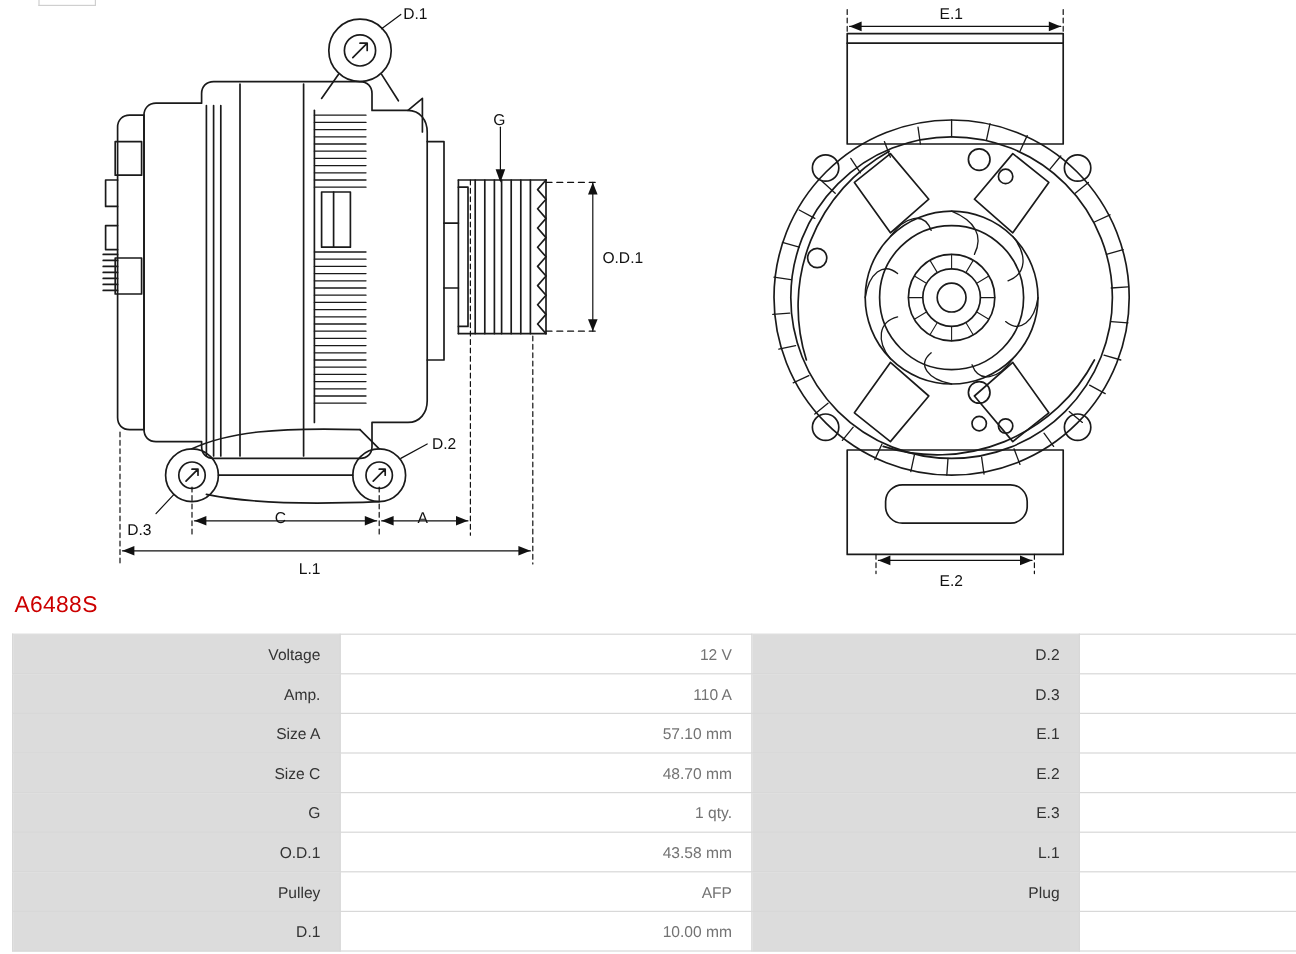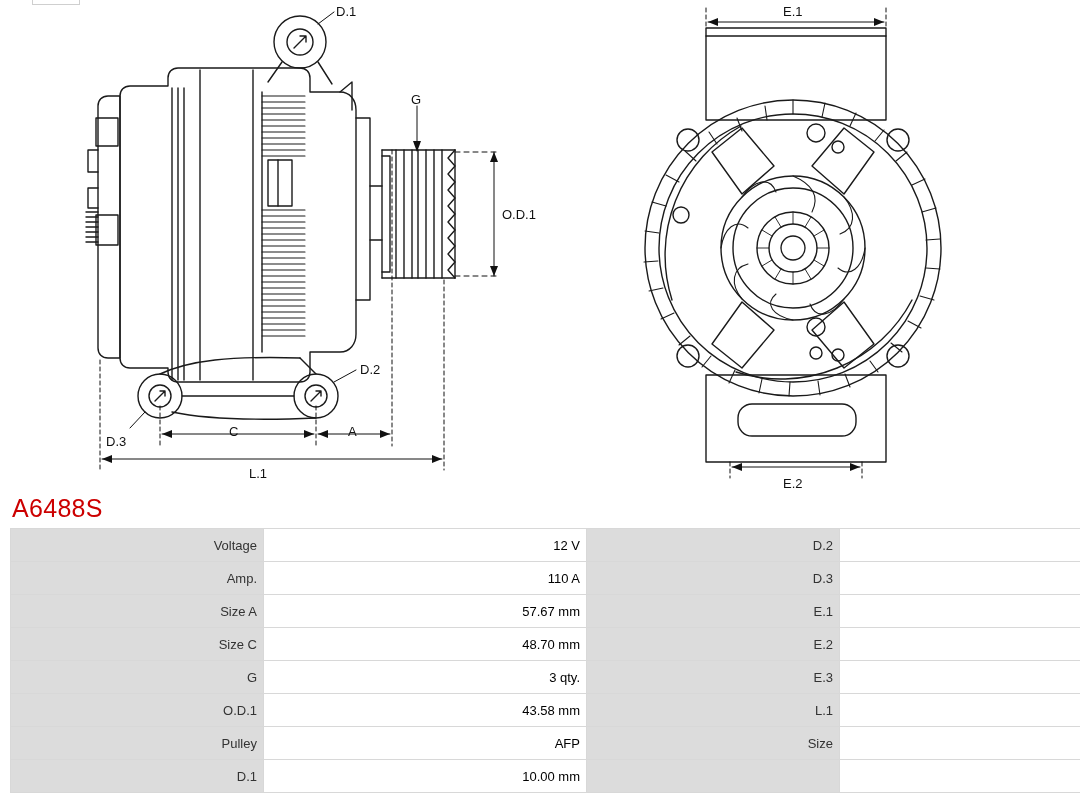--- a/index.html
+++ b/index.html
@@ -24,50 +24,50 @@
     position: absolute;
     left: 0;
     top: 0;
     width: 1080px;
     height: 495px;
   }
   .part-title {
     position: absolute;
     left: 12px;
     top: 494px;
-    font-size: 25px;
+    font-size: 19px;
     color: #cc0000;
     font-family: "Liberation Sans", sans-serif;
     letter-spacing: 0.3px;
   }
   .spec-table {
     position: absolute;
     left: 10px;
     top: 528px;
     width: 1060px;
     border-collapse: collapse;
     table-layout: fixed;
     font-size: 13px;
   }
   .spec-table td {
     border: 1px solid #d8d8d8;
     height: 32px;
-    padding: 0 6px;
+    padding: 0 16px;
     vertical-align: middle;
   }
   td.label {
     background: #dcdcdc;
     text-align: right;
     color: #333333;
     width: 240px;
   }
   td.value {
     background: #ffffff;
     text-align: right;
-    color: #000000;
+    color: #737373;
     width: 310px;
   }
   td.blank {
     background: #dcdcdc;
     border: 1px solid #d8d8d8;
   }
   td.blank-value {
     background: #ffffff;
     border: 1px solid #d8d8d8;
   }
@@ -321,46 +321,46 @@
         <td class="value">13.00 mm</td>
       </tr>
       <tr>
         <td class="label">Amp.</td>
         <td class="value">110 A</td>
         <td class="label">D.3</td>
         <td class="value">13.00 mm</td>
       </tr>
       <tr>
         <td class="label">Size A</td>
-        <td class="value">57.67 mm</td>
+        <td class="value">57.10 mm</td>
         <td class="label">E.1</td>
         <td class="value">25.00 mm</td>
       </tr>
       <tr>
         <td class="label">Size C</td>
         <td class="value">48.70 mm</td>
         <td class="label">E.2</td>
         <td class="value">50.00 mm</td>
       </tr>
       <tr>
         <td class="label">G</td>
-        <td class="value">3 qty.</td>
+        <td class="value">1 qty.</td>
         <td class="label">E.3</td>
         <td class="value">50.00 mm</td>
       </tr>
       <tr>
         <td class="label">O.D.1</td>
         <td class="value">43.58 mm</td>
         <td class="label">L.1</td>
         <td class="value">180.00 mm</td>
       </tr>
       <tr>
         <td class="label">Pulley</td>
         <td class="value">AFP</td>
-        <td class="label">Size</td>
+        <td class="label">Plug</td>
         <td class="value">PL_2201</td>
       </tr>
       <tr>
         <td class="label">D.1</td>
         <td class="value">10.00 mm</td>
         <td class="blank"></td>
         <td class="blank-value"></td>
       </tr>
     </tbody>
   </table>

